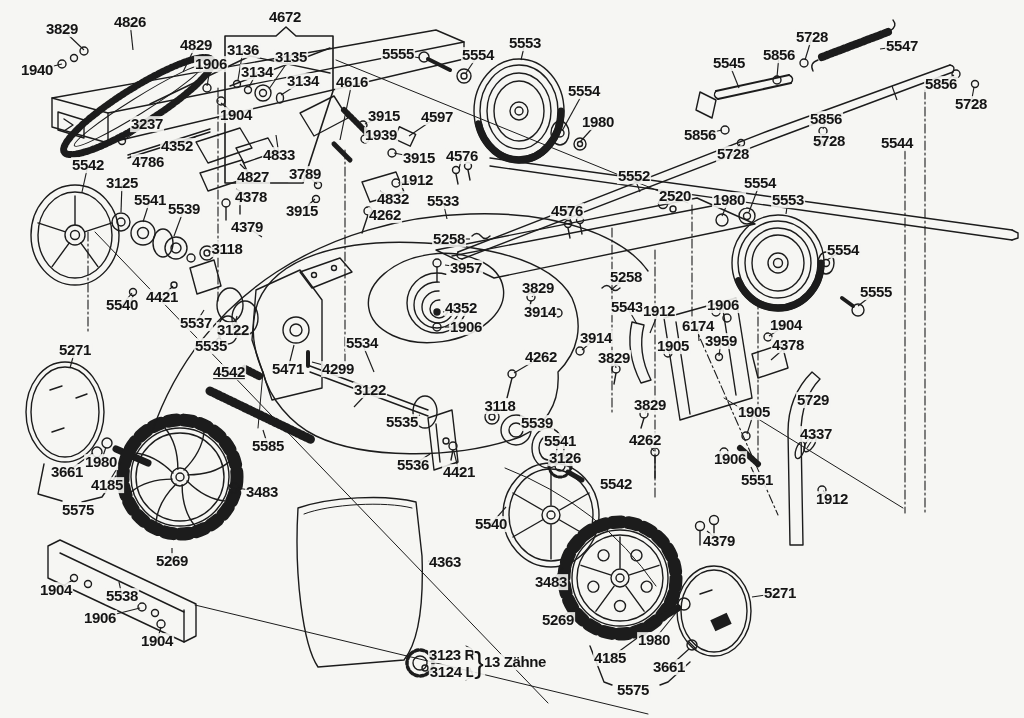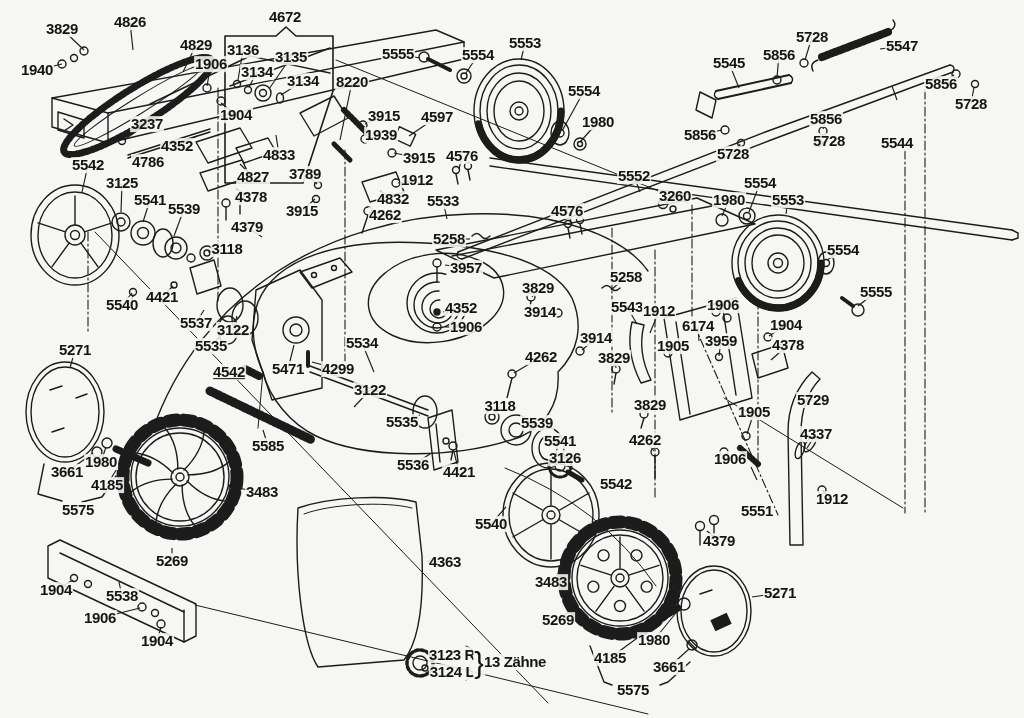--- a/index.html
+++ b/index.html
@@ -533,21 +533,21 @@
       <div class="plabel" style="left: 148px; top: 162px;">4786</div>
       <div class="plabel" style="left: 88px; top: 165px;">5542</div>
       <div class="plabel" style="left: 122px; top: 183px;">3125</div>
       <div class="plabel" style="left: 150px; top: 200px;">5541</div>
       <div class="plabel" style="left: 184px; top: 209px;">5539</div>
       <div class="plabel" style="left: 285px; top: 17px;">4672</div>
       <div class="plabel" style="left: 243px; top: 50px;">3136</div>
       <div class="plabel" style="left: 257px; top: 72px;">3134</div>
       <div class="plabel" style="left: 291px; top: 57px;">3135</div>
       <div class="plabel" style="left: 303px; top: 81px;">3134</div>
-      <div class="plabel" style="left: 352px; top: 82px;">8220</div>
+      <div class="plabel" style="left: 352px; top: 82px;">4616</div>
       <div class="plabel" style="left: 384px; top: 116px;">3915</div>
       <div class="plabel" style="left: 381px; top: 135px;">1939</div>
       <div class="plabel" style="left: 437px; top: 117px;">4597</div>
       <div class="plabel" style="left: 419px; top: 158px;">3915</div>
       <div class="plabel" style="left: 417px; top: 180px;">1912</div>
       <div class="plabel" style="left: 279px; top: 155px;">4833</div>
       <div class="plabel" style="left: 253px; top: 177px;">4827</div>
       <div class="plabel" style="left: 251px; top: 197px;">4378</div>
       <div class="plabel" style="left: 247px; top: 227px;">4379</div>
       <div class="plabel" style="left: 305px; top: 174px;">3789</div>
@@ -555,21 +555,21 @@
       <div class="plabel" style="left: 393px; top: 199px;">4832</div>
       <div class="plabel" style="left: 385px; top: 215px;">4262</div>
       <div class="plabel" style="left: 443px; top: 201px;">5533</div>
       <div class="plabel" style="left: 398px; top: 54px;">5555</div>
       <div class="plabel" style="left: 478px; top: 55px;">5554</div>
       <div class="plabel" style="left: 525px; top: 43px;">5553</div>
       <div class="plabel" style="left: 584px; top: 91px;">5554</div>
       <div class="plabel" style="left: 598px; top: 122px;">1980</div>
       <div class="plabel" style="left: 462px; top: 156px;">4576</div>
       <div class="plabel" style="left: 634px; top: 176px;">5552</div>
-      <div class="plabel" style="left: 675px; top: 196px;">3260</div>
+      <div class="plabel" style="left: 675px; top: 196px;">2520</div>
       <div class="plabel" style="left: 567px; top: 211px;">4576</div>
       <div class="plabel" style="left: 449px; top: 239px;">5258</div>
       <div class="plabel" style="left: 466px; top: 268px; text-align: center;">3957</div>
       <div class="plabel" style="left: 461px; top: 308px;">4352</div>
       <div class="plabel" style="left: 466px; top: 327px;">1906</div>
       <div class="plabel" style="left: 626px; top: 277px;">5258</div>
       <div class="plabel" style="left: 538px; top: 288px;">3829</div>
       <div class="plabel" style="left: 540px; top: 312px;">3914</div>
       <div class="plabel" style="left: 596px; top: 338px;">3914</div>
       <div class="plabel" style="left: 614px; top: 358px;">3829</div>
@@ -608,21 +608,21 @@
       <div class="plabel" style="left: 786px; top: 325px;">1904</div>
       <div class="plabel" style="left: 788px; top: 345px;">4378</div>
       <div class="plabel" style="left: 698px; top: 326px;">6174</div>
       <div class="plabel" style="left: 673px; top: 346px;">1905</div>
       <div class="plabel" style="left: 721px; top: 341px;">3959</div>
       <div class="plabel" style="left: 813px; top: 400px;">5729</div>
       <div class="plabel" style="left: 650px; top: 405px;">3829</div>
       <div class="plabel" style="left: 645px; top: 440px;">4262</div>
       <div class="plabel" style="left: 754px; top: 412px;">1905</div>
       <div class="plabel" style="left: 730px; top: 459px;">1906</div>
-      <div class="plabel" style="left: 757px; top: 480px; margin-top: 31px;">5551</div>
+      <div class="plabel" style="left: 757px; top: 480px;">5551</div>
       <div class="plabel" style="left: 816px; top: 434px;">4337</div>
       <div class="plabel" style="left: 832px; top: 499px;">1912</div>
       <div class="plabel" style="left: 719px; top: 541px;">4379</div>
       <div class="plabel" style="left: 402px; top: 422px;">5535</div>
       <div class="plabel" style="left: 413px; top: 465px;">5536</div>
       <div class="plabel" style="left: 459px; top: 472px;">4421</div>
       <div class="plabel" style="left: 500px; top: 406px;">3118</div>
       <div class="plabel" style="left: 537px; top: 423px;">5539</div>
       <div class="plabel" style="left: 560px; top: 441px;">5541</div>
       <div class="plabel" style="left: 565px; top: 458px;">3126</div>

